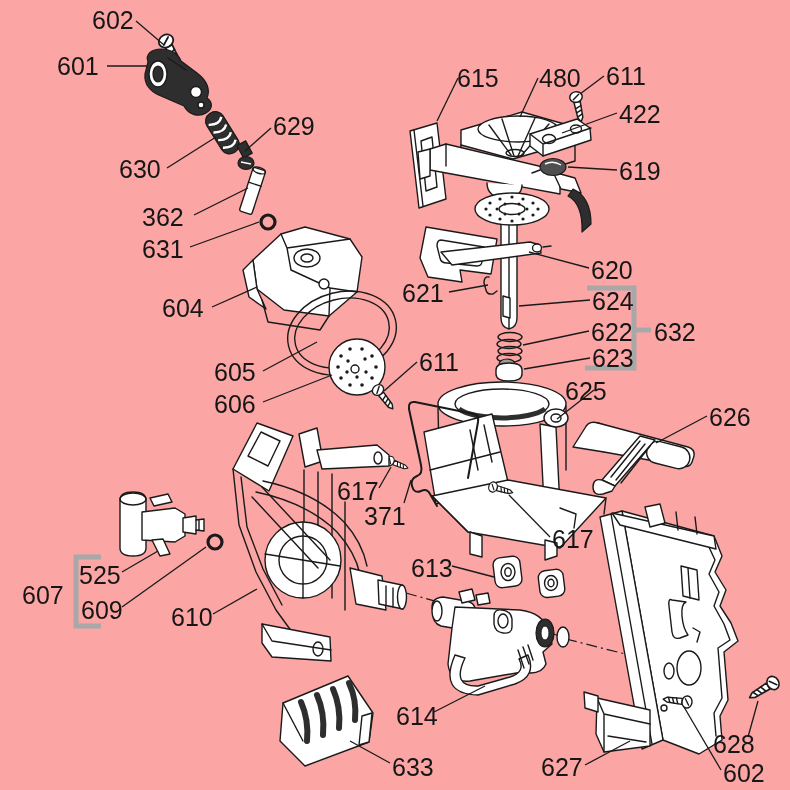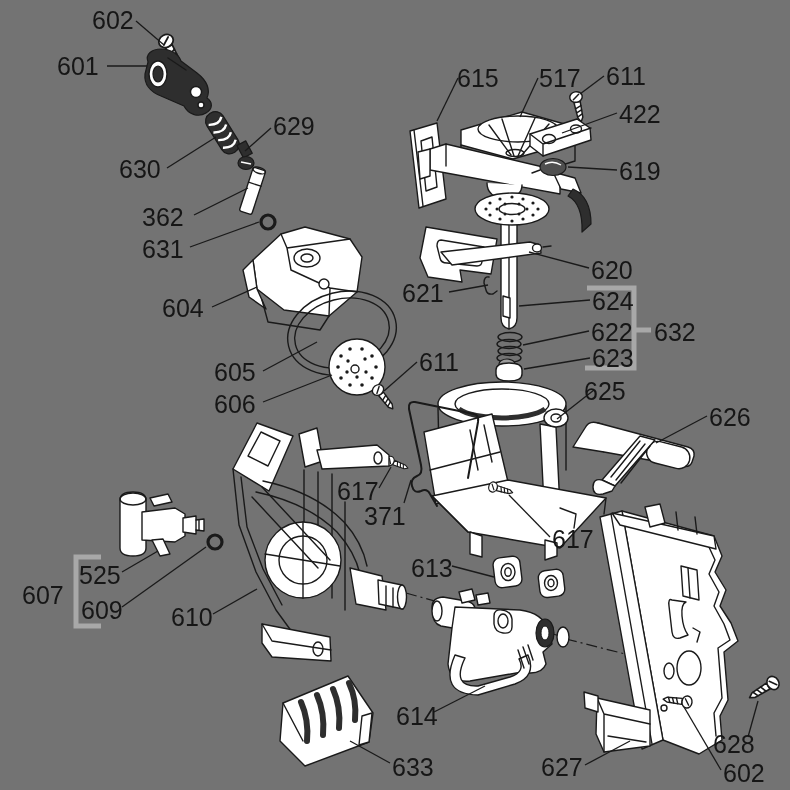--- a/index.html
+++ b/index.html
@@ -1,16 +1,16 @@
 <!DOCTYPE html>
 <html><head>
 <meta charset="utf-8">
 <style>
   html,body{margin:0;padding:0;background:#ffffff;}
-  #stage{position:relative;width:790px;height:790px;background:#737373;
+  #stage{position:relative;width:790px;height:790px;background:#fca5a5;
          font-family:"Liberation Sans",sans-serif;overflow:hidden;}
   #stage svg{position:absolute;left:0;top:0;}
   .lbl{position:absolute;font-size:25px;line-height:1;color:#161616;
        font-family:"Liberation Sans",sans-serif;white-space:nowrap;}
   .ln{fill:none;stroke:#1a1a1a;stroke-width:1.4;stroke-linejoin:round;stroke-linecap:round;}
   .lw{fill:#ffffff;stroke:#1a1a1a;stroke-width:1.4;stroke-linejoin:round;stroke-linecap:round;}
   .fd{fill:#2e2e2e;stroke:#1a1a1a;stroke-width:1.2;stroke-linejoin:round;}
   .wire{fill:none;stroke:#1a1a1a;stroke-width:2;stroke-linecap:round;}
   .ldr{stroke:#1a1a1a;stroke-width:1.3;}
   .brk{fill:none;stroke:#a8a8a8;stroke-width:5;}
@@ -379,31 +379,31 @@
   <div class="lbl" style="left:57px;top:54px">601</div>
   <div class="lbl" style="left:273px;top:114px">629</div>
   <div class="lbl" style="left:119px;top:157px">630</div>
   <div class="lbl" style="left:142px;top:205px">362</div>
   <div class="lbl" style="left:142px;top:237px">631</div>
   <div class="lbl" style="left:162px;top:296px">604</div>
   <div class="lbl" style="left:214px;top:360px">605</div>
   <div class="lbl" style="left:214px;top:392px">606</div>
   <div class="lbl" style="left:419px;top:350px">611</div>
   <div class="lbl" style="left:457px;top:66px">615</div>
-  <div class="lbl" style="left:539px;top:66px">517</div>
+  <div class="lbl" style="left:539px;top:66px">480</div>
   <div class="lbl" style="left:606px;top:64px">611</div>
   <div class="lbl" style="left:619px;top:102px">422</div>
   <div class="lbl" style="left:619px;top:159px">619</div>
   <div class="lbl" style="left:591px;top:258px">620</div>
   <div class="lbl" style="left:402px;top:281px">621</div>
   <div class="lbl" style="left:592px;top:289px">624</div>
   <div class="lbl" style="left:591px;top:320px">622</div>
   <div class="lbl" style="left:592px;top:346px">623</div>
   <div class="lbl" style="left:654px;top:320px">632</div>
-  <div class="lbl" style="left:584px;top:379px">625</div>
+  <div class="lbl" style="left:565px;top:379px">625</div>
   <div class="lbl" style="left:709px;top:405px">626</div>
   <div class="lbl" style="left:337px;top:479px">617</div>
   <div class="lbl" style="left:364px;top:504px">371</div>
   <div class="lbl" style="left:552px;top:527px">617</div>
   <div class="lbl" style="left:411px;top:556px">613</div>
   <div class="lbl" style="left:79px;top:563px">525</div>
   <div class="lbl" style="left:22px;top:583px">607</div>
   <div class="lbl" style="left:81px;top:598px">609</div>
   <div class="lbl" style="left:171px;top:605px">610</div>
   <div class="lbl" style="left:396px;top:704px">614</div>

